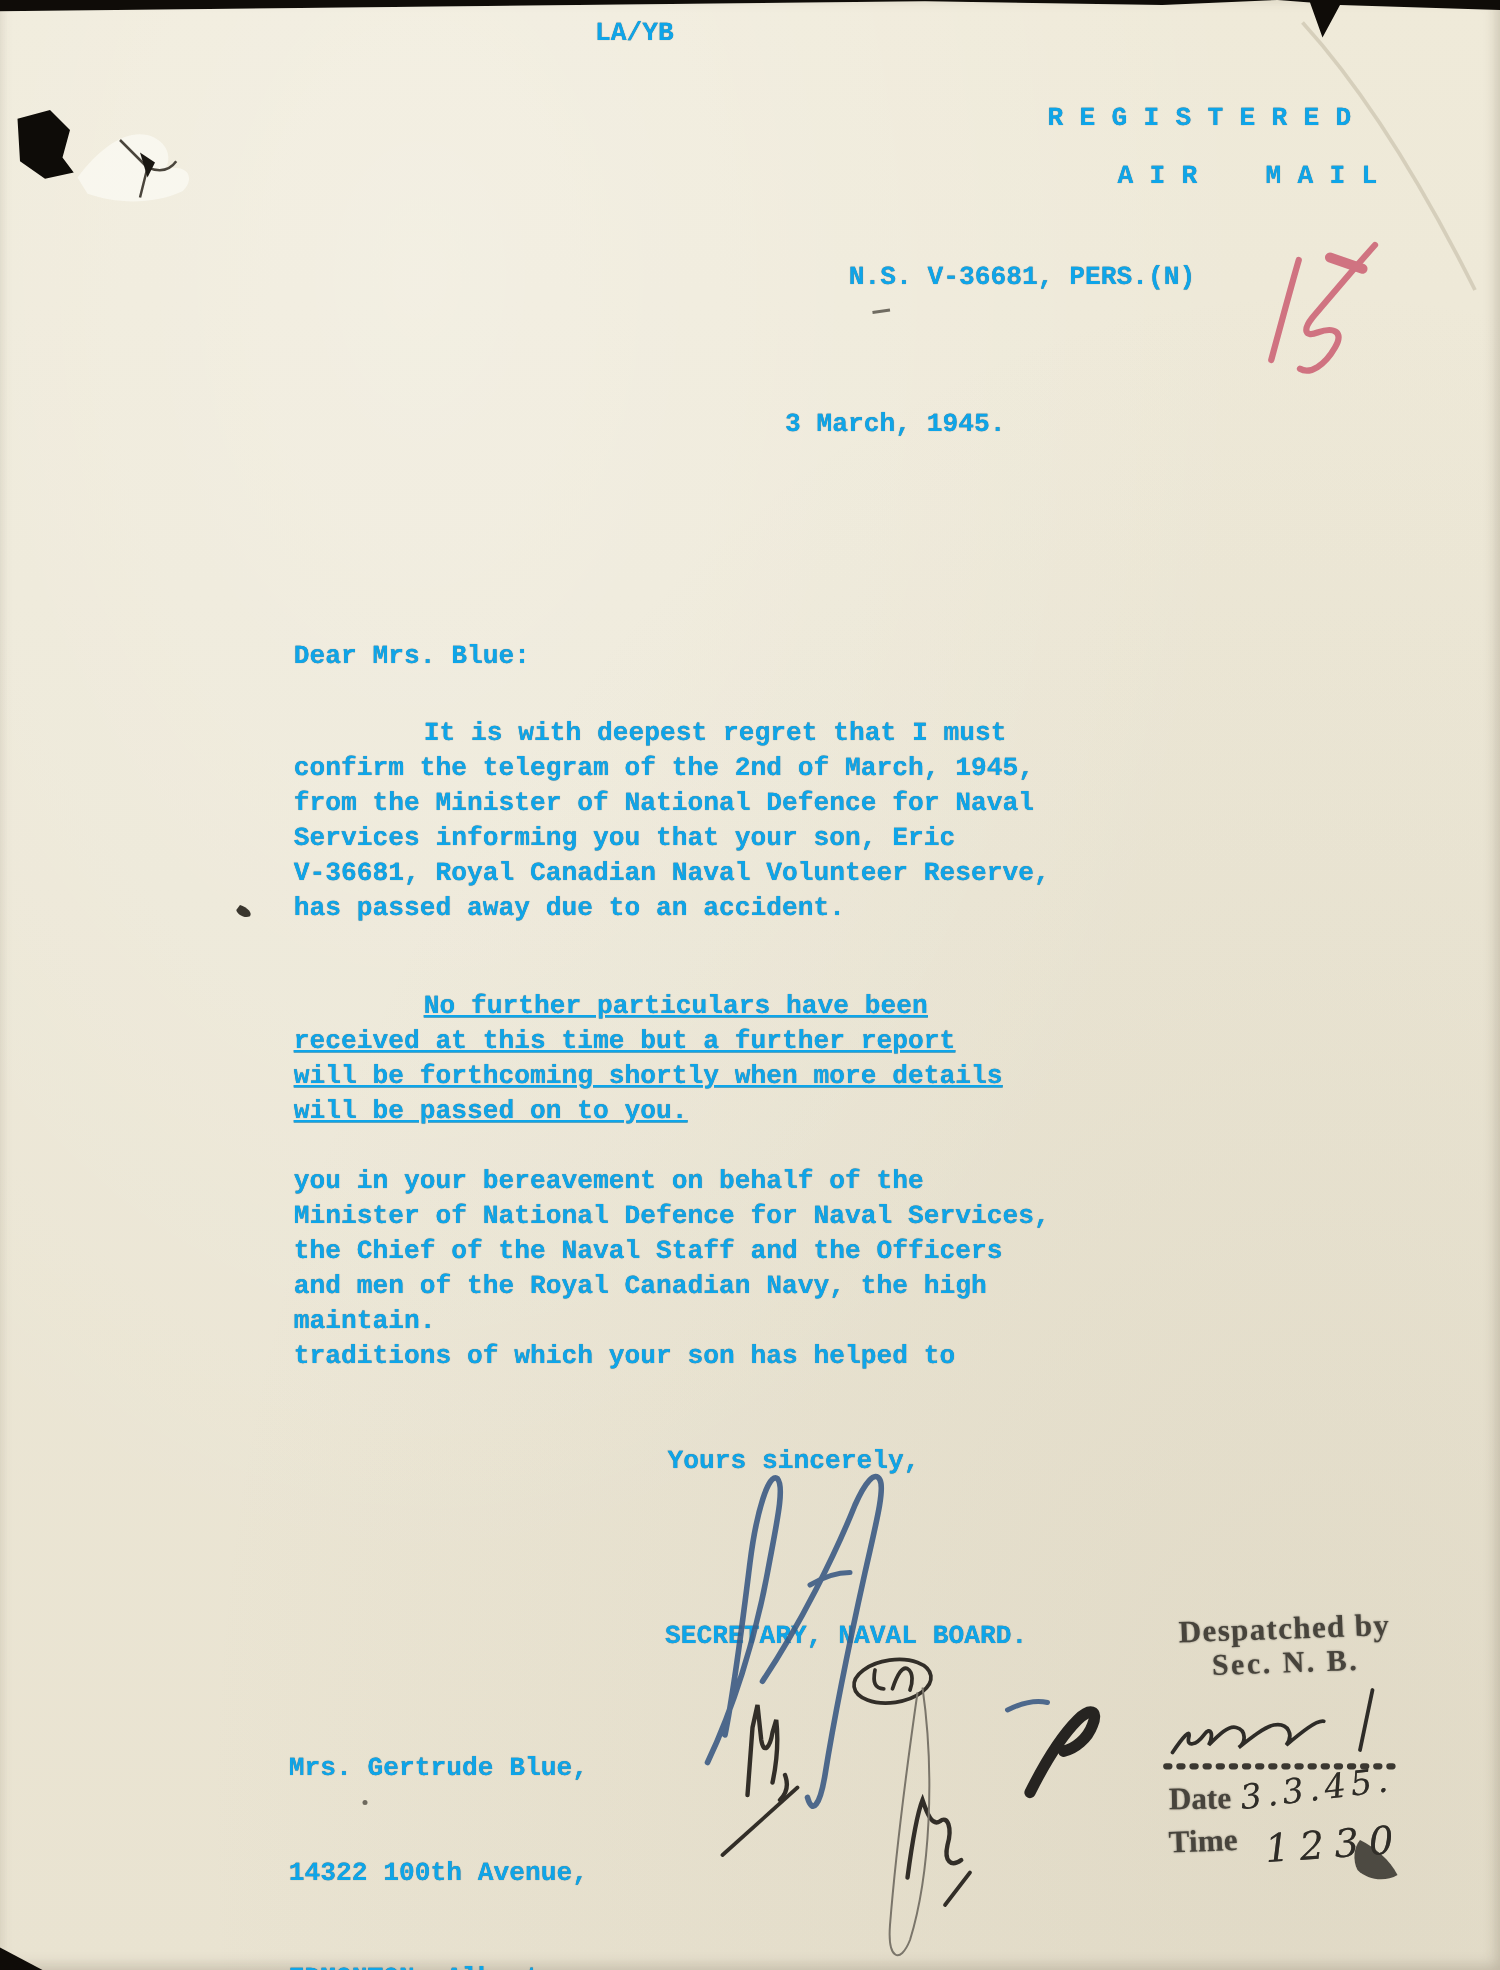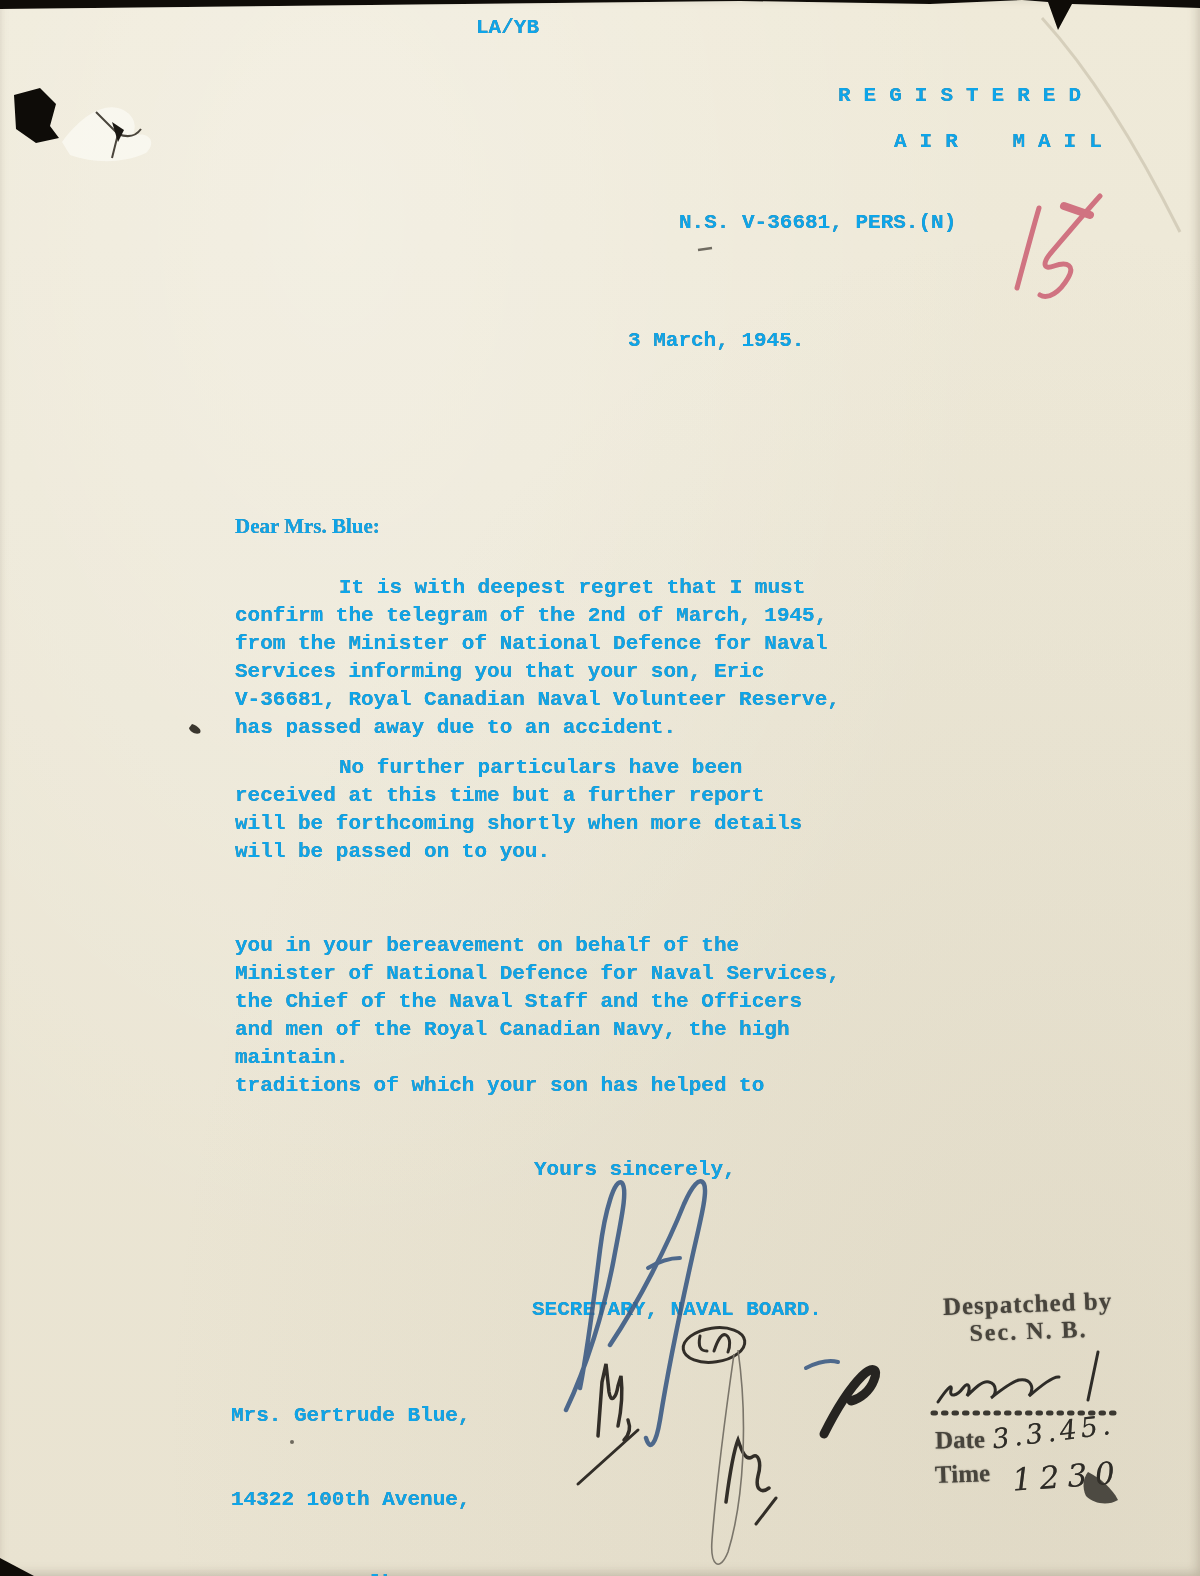--- a/index.html
+++ b/index.html
@@ -33,32 +33,32 @@
 
 <div id="scan">
   <div id="paper"></div>
 
   <div class="mono" style="top:14px;left:476px;">LA/YB</div>
   <div class="mono spread" style="top:82px;left:838px;">REGISTERED</div>
   <div class="mono spread" style="top:128px;left:862px;word-spacing:16px;margin-left:32px;">AIR MAIL</div>
   <div class="mono" style="top:209px;left:679px;">N.S. V-36681, PERS.(N)</div>
   <div class="mono" style="top:327px;left:628px;">3 March, 1945.</div>
 
-  <div class="mono" style="top:512px;left:235px;font-family:Liberation Serif, serif;">Dear Mrs. Blue:</div>
+  <div class="mono" style="top:512px;left:235px;">Dear Mrs. Blue:</div>
 
   <div class="mono para" style="top:574px;left:235px;">
     <div class="ind">It is with deepest regret that I must</div>
     <div>confirm the telegram of the 2nd of March, 1945,</div>
     <div>from the Minister of National Defence for Naval</div>
     <div>Services informing you that your son, Eric</div>
     <div>V-36681, Royal Canadian Naval Volunteer Reserve,</div>
     <div>has passed away due to an accident.</div>
   </div>
 
-  <div class="mono para" style="top:754px;left:235px;">
+  <div class="mono para" style="top:792px;left:235px;text-decoration:underline;">
     <div class="ind">No further particulars have been</div>
     <div>received at this time but a further report</div>
     <div>will be forthcoming shortly when more details</div>
     <div>will be passed on to you.</div>
   </div>
 
   <div class="mono para" style="top:932px;left:235px;">
     <div>you in your bereavement on behalf of the</div>
     <div>Minister of National Defence for Naval Services,</div>
     <div>the Chief of the Naval Staff and the Officers</div>

